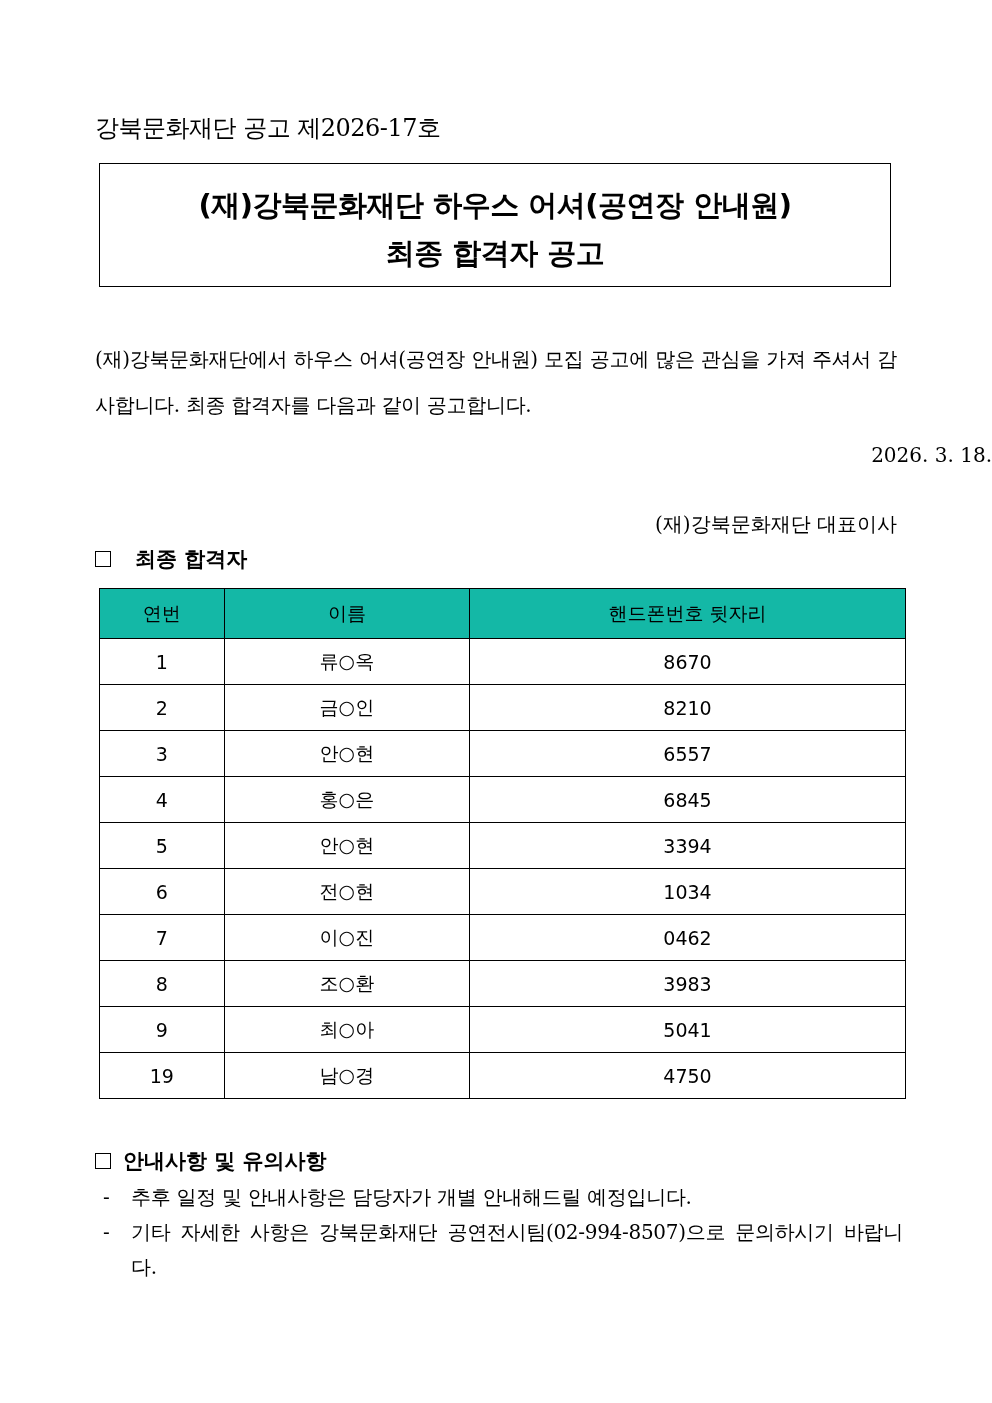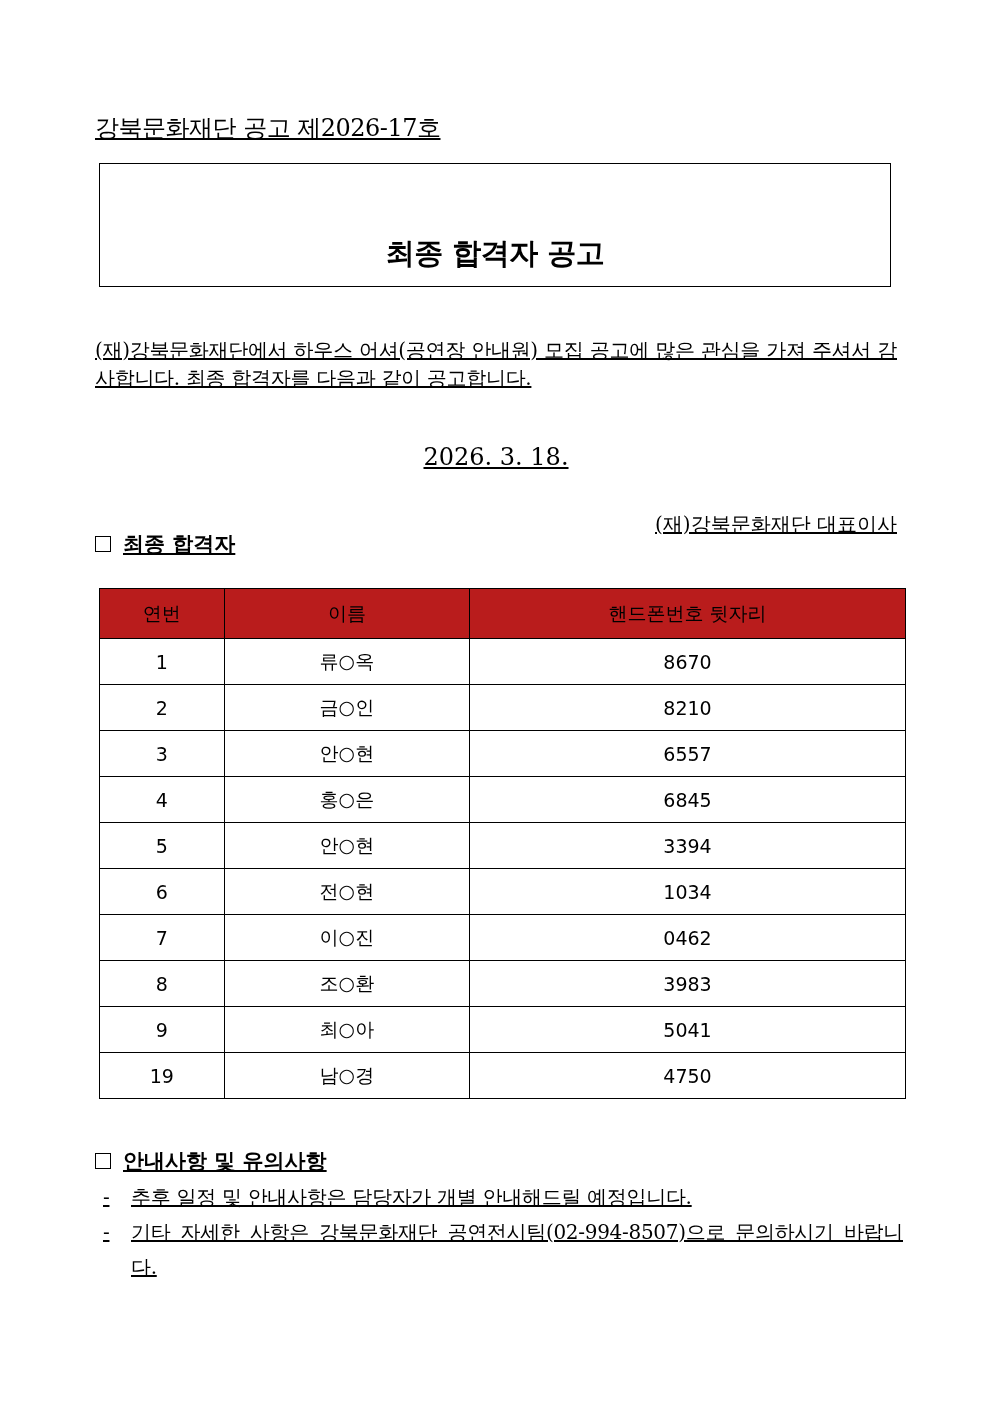--- a/index.html
+++ b/index.html
@@ -1,47 +1,48 @@
 <!DOCTYPE html>
 <html><head>
 <meta charset="utf-8">
 <style>
   html, body { margin:0; padding:0; background:#ffffff; }
   body { width:992px; height:1403px; position:relative; overflow:hidden; color:#000;
          font-family:"DejaVu Serif","Liberation Serif",serif; }
-  .abs { position:absolute;text-decoration:underline; }
+  .abs { position:absolute; }
   .notice-no { left:95px; top:112px; font-size:24px; white-space:nowrap; letter-spacing:-0.5px; }
   .title-box { left:99px; top:163px; width:792px; height:124px; border:1px solid #000; box-sizing:border-box;
                text-align:center; font-family:"DejaVu Sans","Liberation Sans",sans-serif; font-weight:bold; }
   .title-line1 { position:absolute; left:0; right:0; top:22px; font-size:29px; letter-spacing:-0.5px; }
   .title-line2 { position:absolute; left:0; right:0; top:70px; font-size:29px; letter-spacing:-0.5px; }
-  .intro { left:95px; top:336px; width:802px; font-size:20px; line-height:28px; text-align:justify; text-align-last:left; letter-spacing:-0.3px; }
-  .date { left:0; width:992px; top:443px; text-align:center; font-size:24px; }
+  .intro { left:95px; top:336px; width:802px; font-size:20px; line-height:46px; text-align:justify; text-align-last:left; letter-spacing:-0.3px; }
+  .date { left:0; width:992px; top:443px; text-align:right; font-size:20px; }
   .signer { right:95px; top:511px; font-size:20px; white-space:nowrap; }
   .section { left:95px; font-family:"DejaVu Sans","Liberation Sans",sans-serif; font-weight:bold; font-size:21px; white-space:nowrap; display:flex; align-items:center; }
   .sq { display:inline-block; width:16px; height:16px; border:1.5px solid #000; box-sizing:border-box; margin-right:12px; }
-  .sec1 { top:530px; }
+  .sec1 { top:545px;gap:12px; }
   .sec2 { top:1147px;text-align:right; }
   table.results { position:absolute; left:99px; top:588px; width:807px; border-collapse:collapse;
                   font-family:"DejaVu Sans","Liberation Sans",sans-serif; font-size:19px; }
   table.results td, table.results th { border:1px solid #000; text-align:center; padding:0; font-weight:normal; }
-  table.results th { background:#b91c1c; height:49px;margin-left:48px; }
+  table.results th { background:#14b8a6; height:49px;margin-left:48px; }
   table.results td { height:45px; }
   .c1 { width:124px; } .c2 { width:245px;font-family:Liberation Serif, serif; } .c3 { width:436px; }
   .notes { left:103px; top:1180px; width:800px; font-size:20px; line-height:35px; letter-spacing:-0.3px; }
   .note { display:flex; }
   .note .dash { width:28px; flex:none; }
   .note .txt { flex:1; text-align:justify; text-align-last:left; }
 </style>
 </head>
 <body>
 
 <div class="abs notice-no">강북문화재단 공고 제2026-17호</div>
 
 <div class="abs title-box">
+  <div class="title-line1">(재)강북문화재단 하우스 어셔(공연장 안내원)</div>
   <div class="title-line2">최종 합격자 공고</div>
 </div>
 
 <div class="abs intro">(재)강북문화재단에서 하우스 어셔(공연장 안내원) 모집 공고에 많은 관심을 가져 주셔서 감사합니다. 최종 합격자를 다음과 같이 공고합니다.</div>
 
 <div class="abs date">2026. 3. 18.</div>
 
 <div class="abs signer">(재)강북문화재단 대표이사</div>
 
 <div class="abs section sec1">

